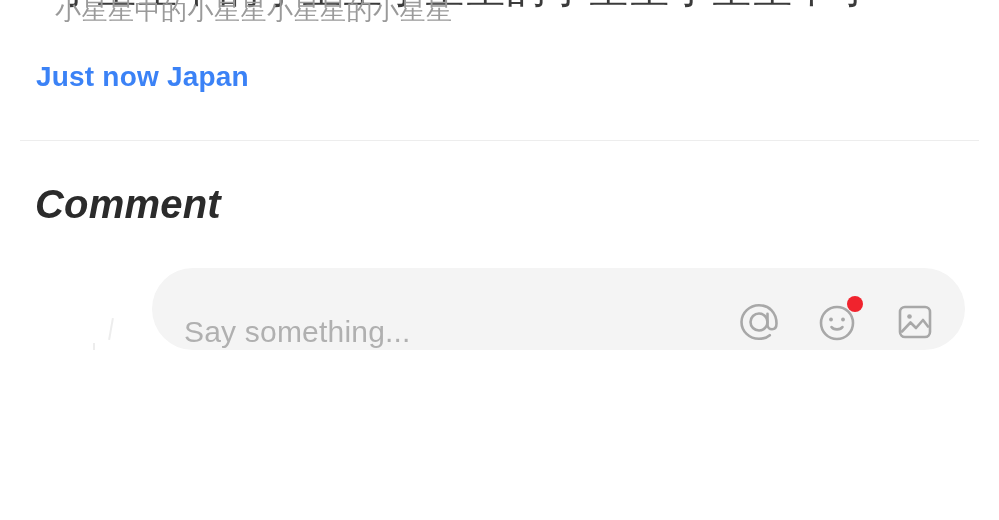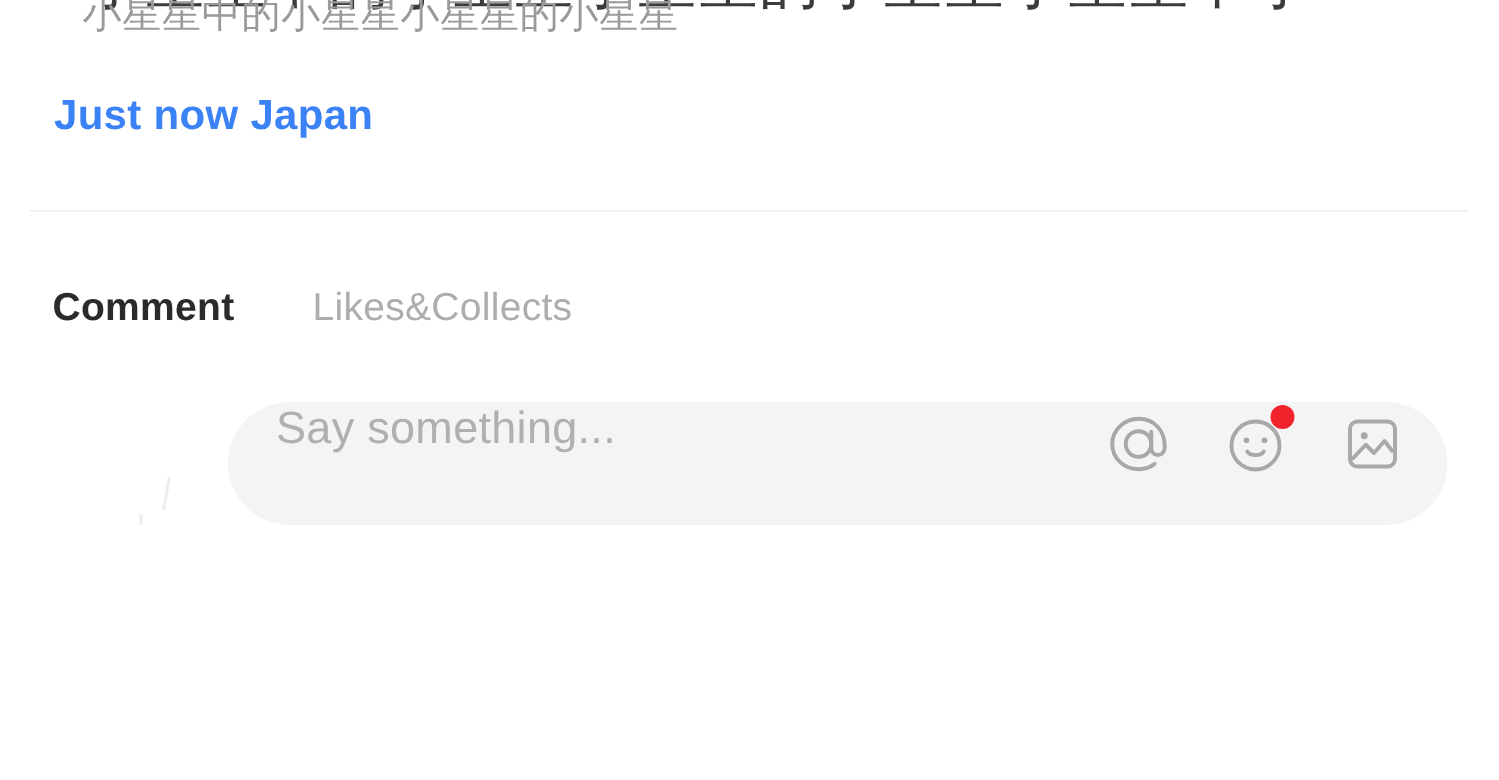--- a/index.html
+++ b/index.html
@@ -80,25 +80,26 @@
 
   
   .tabs {
     position: absolute;
     left: 35px;
     top: 185px;
     display: flex;
     align-items: baseline;
   }
   .tab {
-    font-size: 26px;
+    font-size: 40px;
     line-height: 38px;
     letter-spacing: 0.2px;
     white-space: nowrap;
     cursor: pointer;
+    font-style: italic;
   }
   .tab.active {
     color: #2b2b2b;
     font-weight: 700;
   }
   .tab.inactive {
     color: #adadad;
     font-weight: 400;
     margin-left: 52px;
   }
@@ -115,21 +116,21 @@
   .composer {
     position: absolute;
     left: 152px;
     top: 268px;
     width: 813px;
     height: 82px;
     background: #f4f4f4;
     border-radius: 41px;
     box-sizing: border-box;
     display: flex;
-    align-items: flex-start;
+    align-items: flex-end;
   }
   .composer-placeholder {
     flex: 1 1 auto;
     margin-left: 32px;
     font-size: 30px;
     line-height: 36px;
     color: #b0b0b0;
     letter-spacing: 0.2px;
     white-space: nowrap;
     overflow: hidden;
@@ -181,21 +182,20 @@
     <div class="clipped-line">小星星中的小星星小星星的小星星小星星中小</div>
     <div class="clipped-line-2">小星星中的小星星小星星的小星星</div>
   </div>
 
   <div class="meta-row">Just now Japan</div>
 
   <div class="divider"></div>
 
   <div class="tabs">
     <div class="tab active">Comment</div>
-    <div class="tab inactive">Likes&amp;Collects</div>
   </div>
 
   <div class="artifact a1"></div>
   <div class="artifact a2"></div>
 
   <div class="composer">
     <input class="composer-placeholder" type="text" placeholder="Say something..." style="">
 
     <div class="composer-actions">
 

